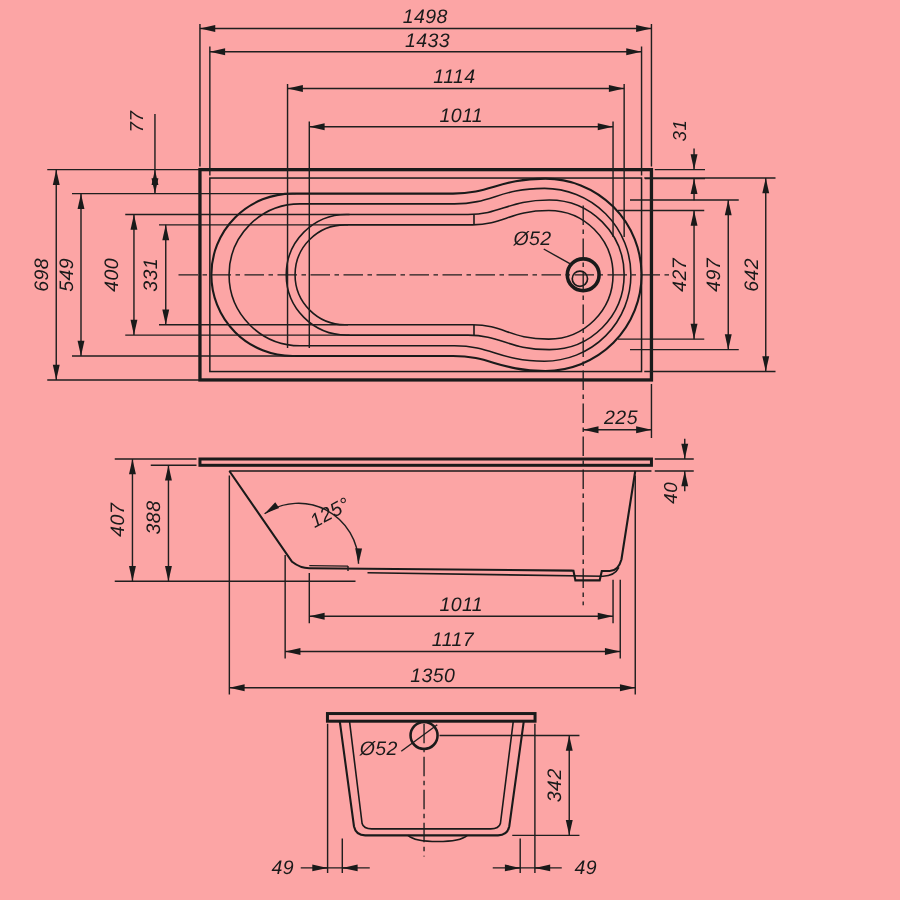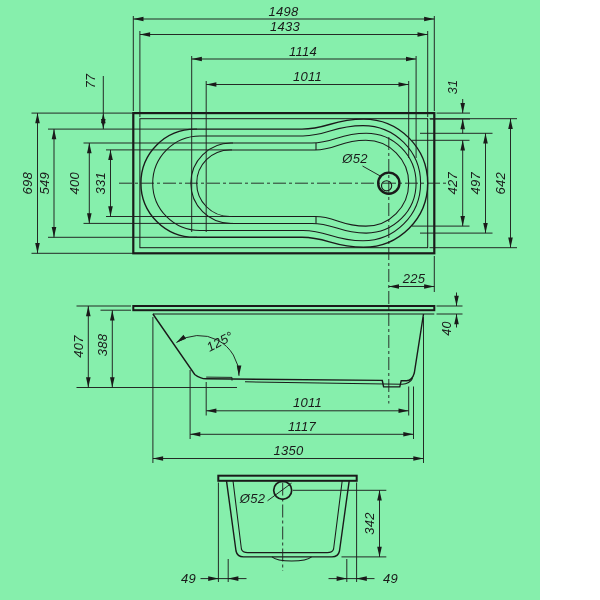--- a/index.html
+++ b/index.html
@@ -1,16 +1,16 @@
 <!DOCTYPE html>
 <html><head>
 <meta charset="utf-8">
 <style>
   html,body{margin:0;padding:0;background:#ffffff;}
-  .stage{width:540px;height:600px;background:#86efac;position:relative;overflow:hidden;}
+  .stage{width:600px;height:600px;background:#fca5a5;position:relative;overflow:hidden;}
   svg{display:block;}
   .ln{stroke:#1a1a1a;fill:none;stroke-linecap:butt;}
   .thick{stroke-width:2.2;}
   .med{stroke-width:1.4;}
   .lt{stroke-width:1.05;}
   .dim{stroke:#1f1f1f;stroke-width:0.95;fill:none;}
   .cl{stroke:#1f1f1f;stroke-width:0.9;fill:none;stroke-dasharray:13 3 3 3;}
   text{fill:#1a1a1a;font-family:"Liberation Sans","DejaVu Sans",sans-serif;
        font-style:italic;font-size:13px;letter-spacing:0.3px;}
   .sm{font-size:12.5px;}

